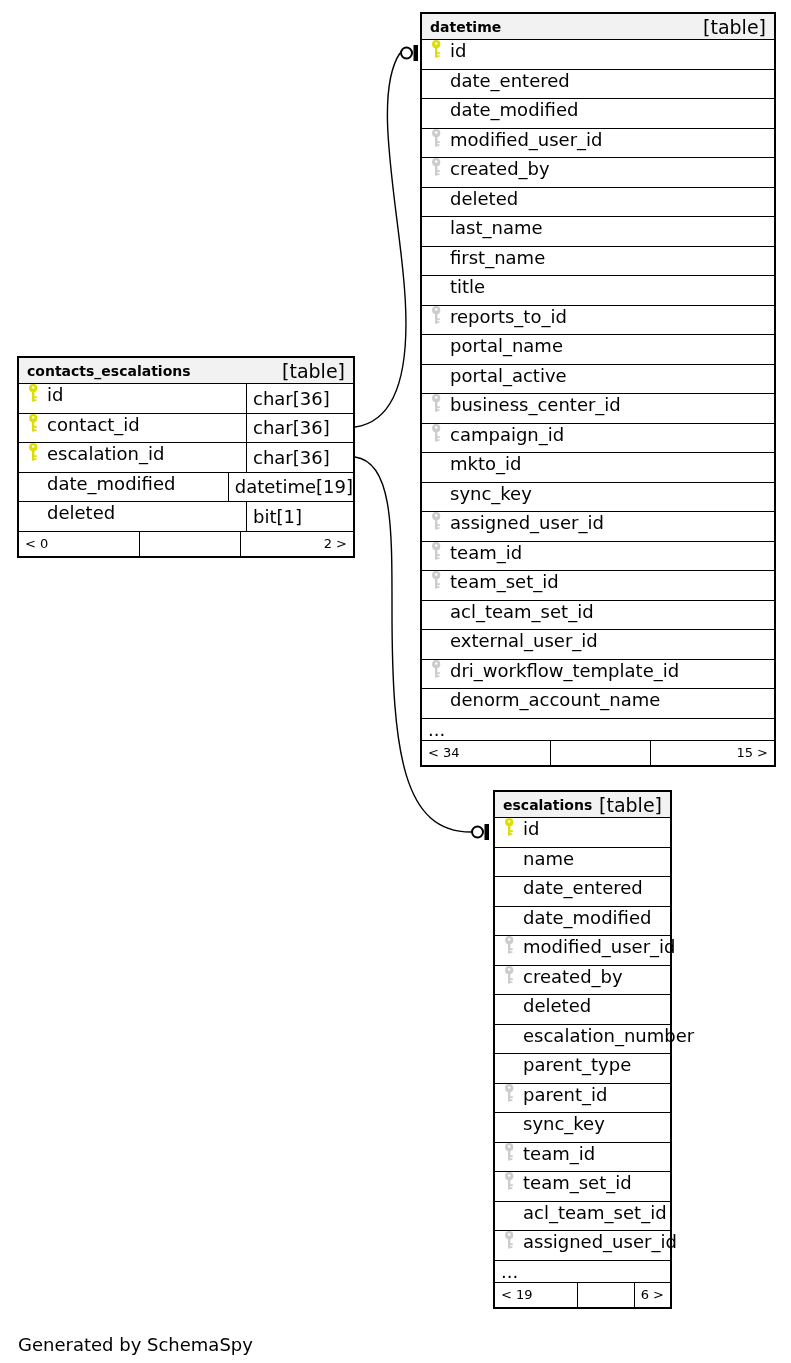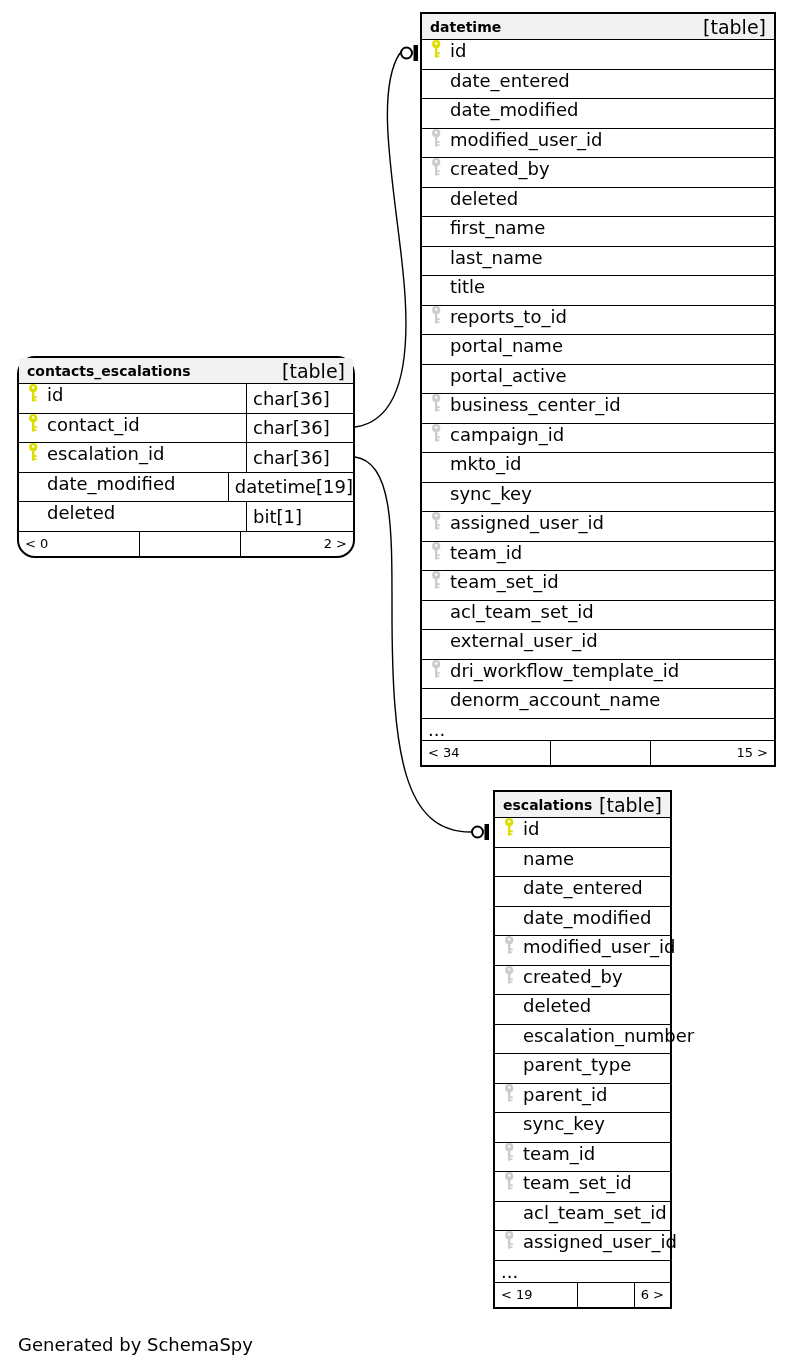--- a/index.html
+++ b/index.html
@@ -2,21 +2,21 @@
 <html><head>
 <meta charset="utf-8">
 <style>
   html, body { margin: 0; padding: 0; background: #ffffff; }
   body { font-family: "DejaVu Sans", sans-serif; color: #000; }
   .canvas { position: relative; width: 791px; height: 1363px; background: #fff; overflow: hidden; }
   .edges { position: absolute; left: 0; top: 0; }
 
   .etable { position: absolute; background: #fff; border: 2px solid #000; box-sizing: border-box; }
   .t-contacts { left: 420px; top: 12px;  width: 356px; }
-  .t-ce       { left: 17px;  top: 356px; width: 338px; border-radius: 18px; }
+  .t-ce       { left: 17px;  top: 356px; width: 338px; }
   .t-esc      { left: 493px; top: 790px; width: 179px; }
 
   .thead {
     height: 26px; background: #f2f2f2; border-bottom: 1px solid #000;
     display: flex; align-items: center; justify-content: space-between;
     padding: 0 8px; box-sizing: border-box;
   }
   .tname { font-weight: bold; font-size: 14px; }
   .ttag  { font-size: 19px; }
 
@@ -114,25 +114,25 @@
             </svg>
           </span>
           <span class="cname">created_by</span>
         </div>
         <div class="trow">
           <span class="kslot"></span>
           <span class="cname">deleted</span>
         </div>
         <div class="trow">
           <span class="kslot"></span>
+          <span class="cname">last_name</span>
+        </div>
+        <div class="trow">
+          <span class="kslot"></span>
           <span class="cname">first_name</span>
-        </div>
-        <div class="trow">
-          <span class="kslot"></span>
-          <span class="cname">last_name</span>
         </div>
         <div class="trow">
           <span class="kslot"></span>
           <span class="cname">title</span>
         </div>
         <div class="trow">
           <span class="kslot">
             <svg width="11" height="18" viewBox="0 0 11 18">
               <circle cx="5.2" cy="4.2" r="4.1" fill="#cccccc"></circle>
               <rect x="4" y="7.4" width="2.4" height="10.2" fill="#cccccc"></rect>

